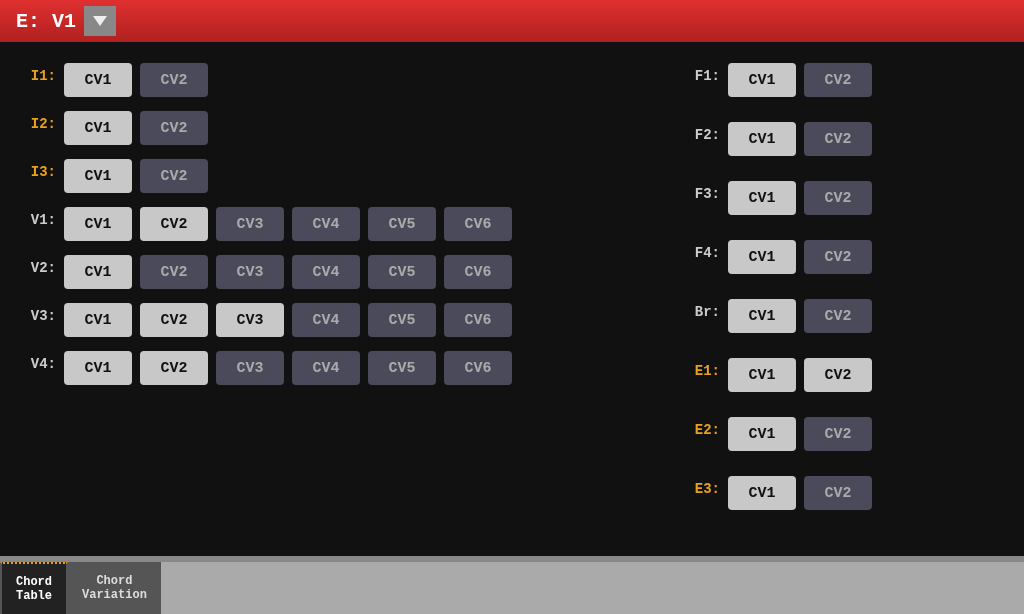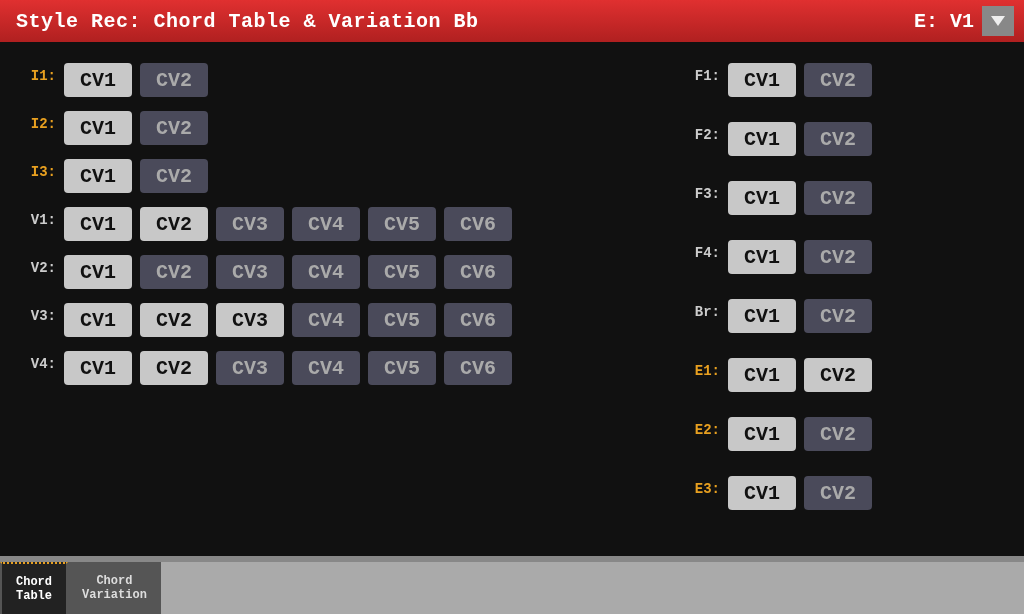--- a/index.html
+++ b/index.html
@@ -105,21 +105,21 @@
     .row-label.orange { color: #e8a020; }
     .row-label.white-label { color: #ccc; }
 
     
     .btn {
       height: 34px;
       min-width: 68px;
       border: none;
       border-radius: 4px;
       font-family: 'Courier New', monospace;
-      font-size: 20px;
+      font-size: 15px;
       font-weight: bold;
       cursor: pointer;
       display: flex;
       align-items: center;
       justify-content: center;
       margin-top: 8px;
     }
 
     .btn-active {
       background: #c8c8c8;
@@ -172,21 +172,20 @@
       background: #aaa;
       height: 52px;
     }
   </style>
 </head>
 <body>
 
 <div id="app">
 
   <div id="header">
-    <span id="header-title">Style Rec: Chord Table &amp;  Variation  Bb</span>
     <div id="header-right">
       <span id="header-ev1">E: V1</span>
       <div id="header-dropdown">
         <svg width="18" height="14" viewBox="0 0 18 14">
           <polygon points="2,2 16,2 9,12" fill="#eee"></polygon>
         </svg>
       </div>
     </div>
   </div>
 

